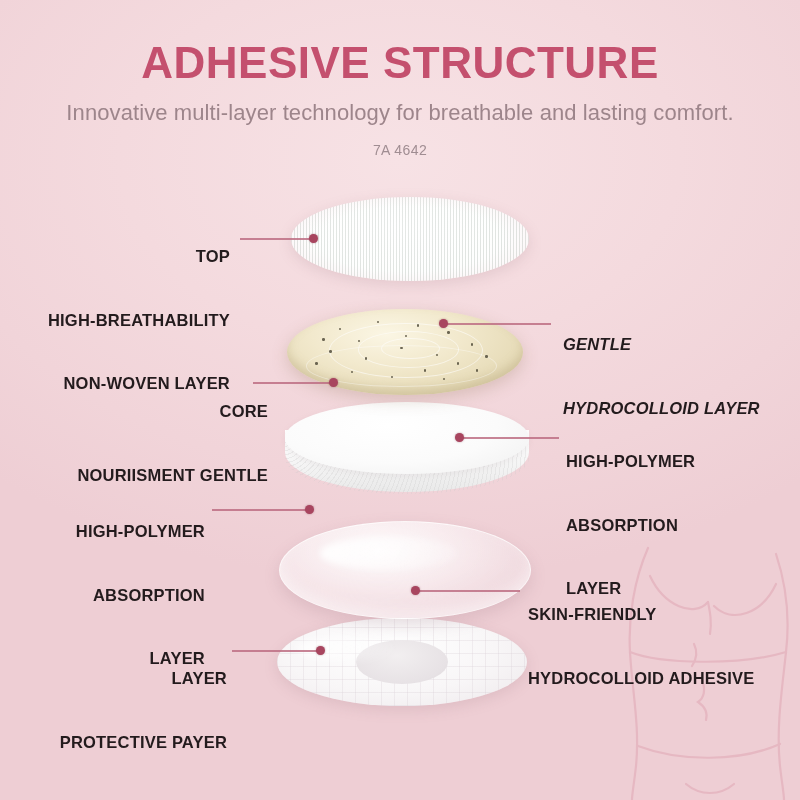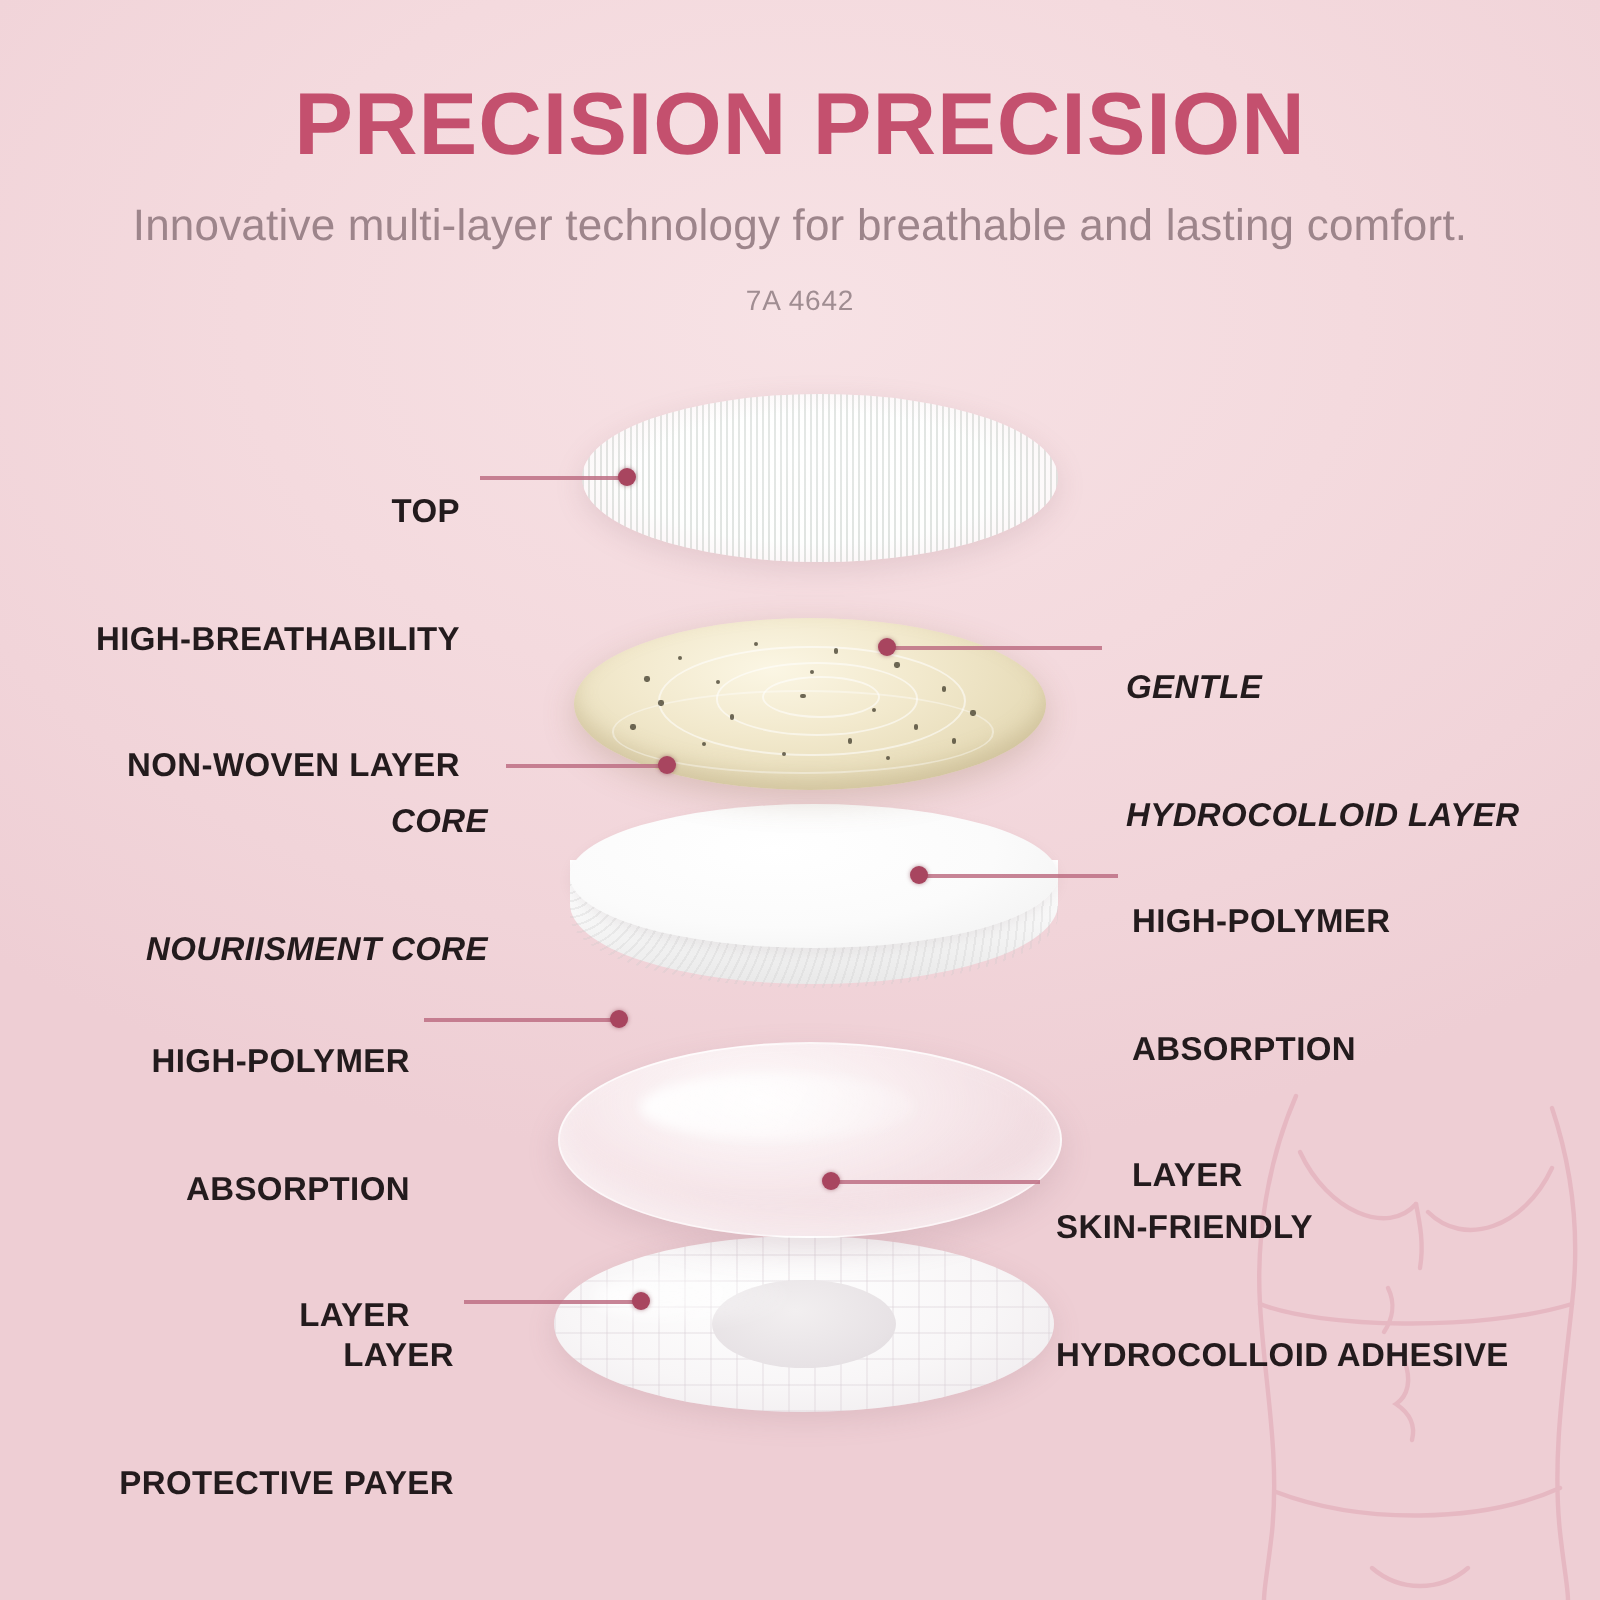--- a/index.html
+++ b/index.html
@@ -242,21 +242,21 @@
       <path d="M186 44 C172 74 142 84 124 66"></path>
       <path d="M118 62 C120 72 122 82 120 94"></path>
       <path d="M112 140 C116 150 114 158 108 162 C114 166 118 172 116 180"></path>
       <path d="M48 206 C90 222 150 222 190 204"></path>
       <path d="M96 244 C110 256 130 256 144 244"></path>
       <path d="M104 104 C108 112 106 120 102 126"></path>
     </g>
   </svg>
 
   <div id="header">
-    <h1 id="title">PRECISION PRECISION</h1>
+    <h1 id="title">ADHESIVE STRUCTURE</h1>
     <p id="subtitle">Innovative multi-layer technology for breathable and lasting comfort.</p>
     <p id="code">7A 4642</p>
   </div>
 
   <div id="stack">
 
     <div class="layer" id="layer-bottom">
       <div id="bottom-center"></div>
       <div id="bottom-sheen"></div>
     </div>
@@ -326,23 +326,23 @@
     <div>TOP</div>
     <div>HIGH-BREATHABILITY</div>
     <div>NON-WOVEN LAYER</div>
   </div>
 
   <div class="label right" style="left:563px; top:292px;font-style:italic;">
     <div>GENTLE</div>
     <div>HYDROCOLLOID LAYER</div>
   </div>
 
-  <div class="label left" style="right:556px; top:359px;font-style:italic;">
+  <div class="label left" style="right:532px; top:359px;">
     <div>CORE</div>
-    <div>NOURIISMENT CORE</div>
+    <div>NOURIISMENT GENTLE</div>
   </div>
 
   <div class="label right" style="left:566px; top:409px;">
     <div>HIGH-POLYMER</div>
     <div>ABSORPTION</div>
     <div>LAYER</div>
   </div>
 
   <div class="label left" style="right:595px; top:479px;">
     <div>HIGH-POLYMER</div>

